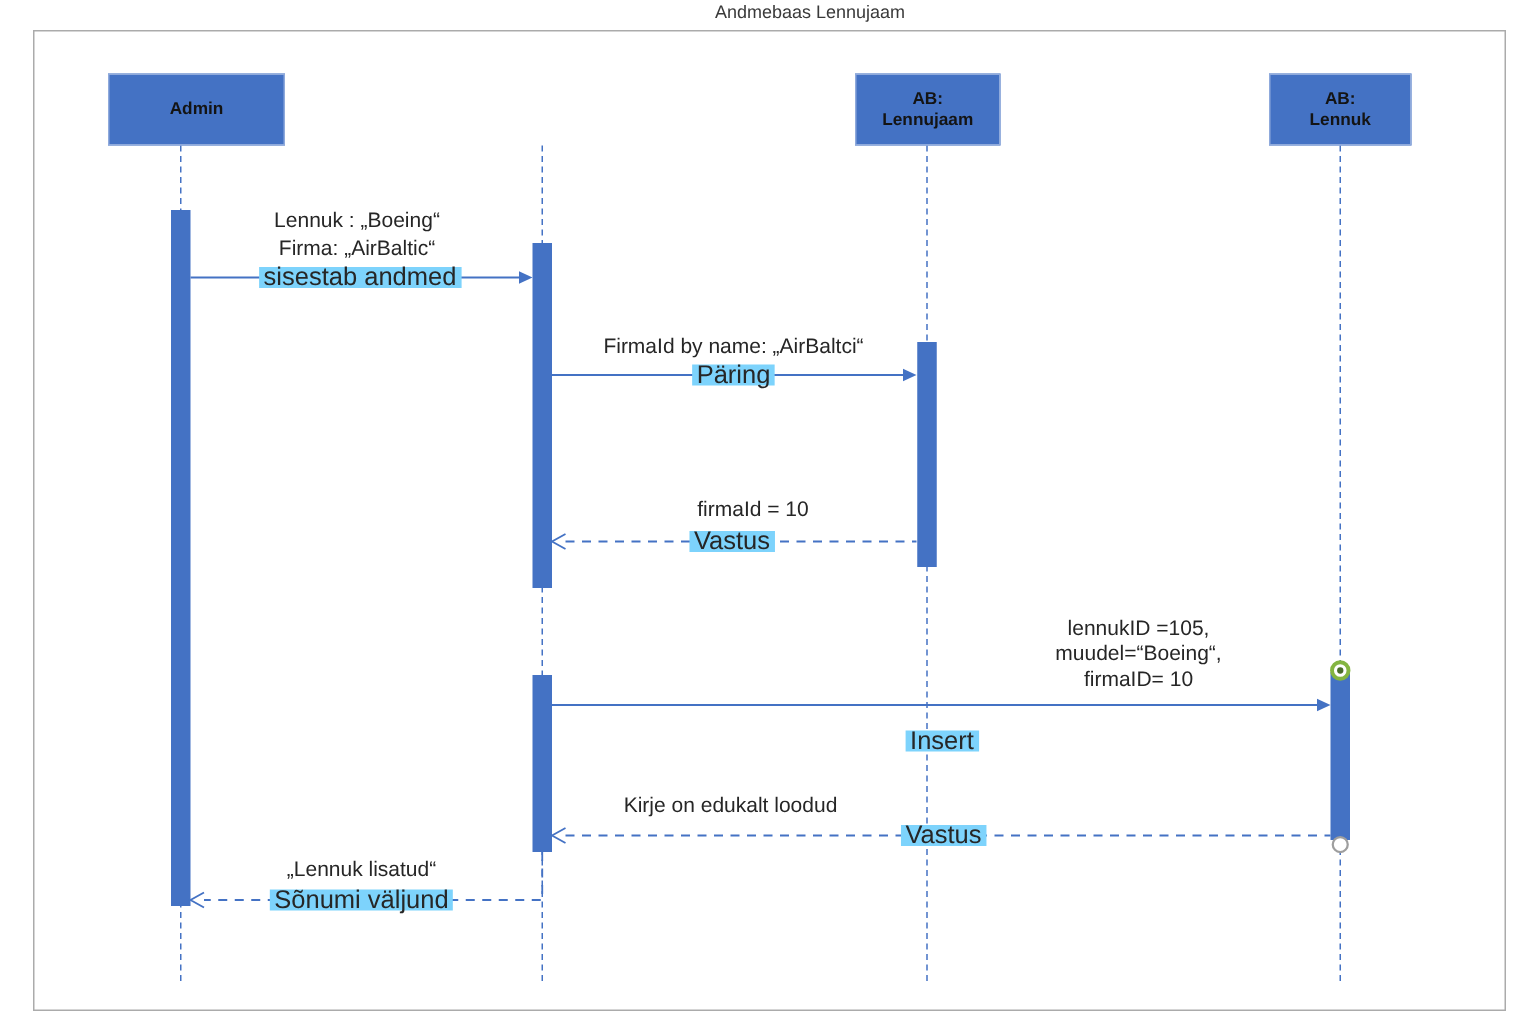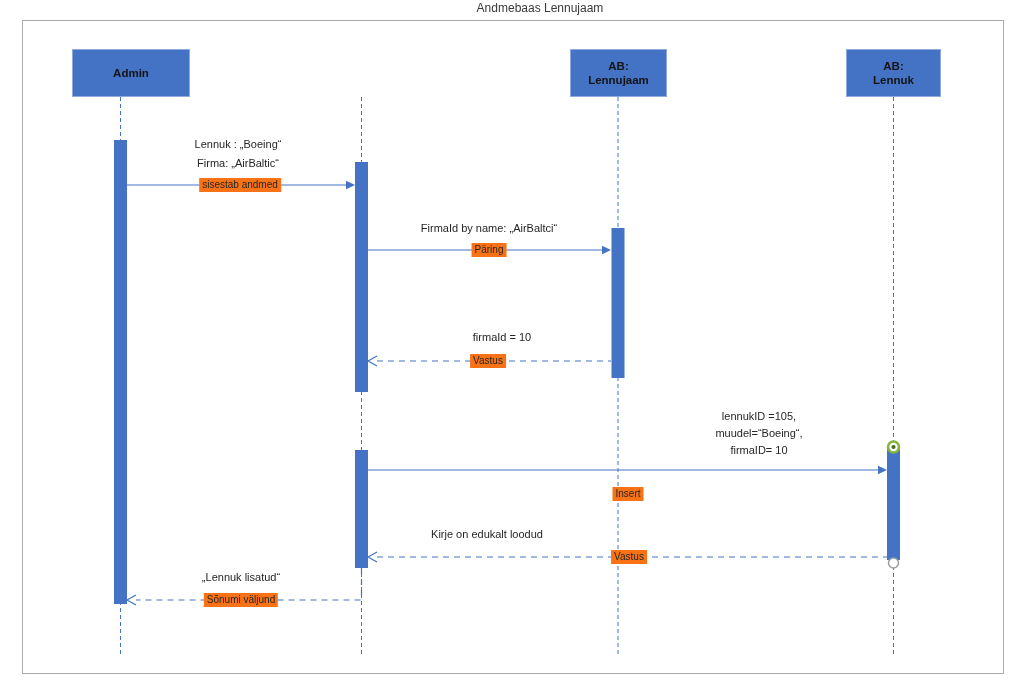--- a/index.html
+++ b/index.html
@@ -18,26 +18,26 @@
   svg.layer{position:absolute;left:0;top:0;width:1024px;height:680px;}
   .actor{
     position:absolute;top:49px;height:48px;background:#4472C4;
     border:1px solid #8faadc;box-sizing:border-box;
     display:flex;align-items:center;justify-content:center;
     font-size:11.5px;font-weight:bold;color:#141414;text-align:center;
     white-space:pre-line;line-height:14px;
   }
   .note{
     position:absolute;transform:translateX(-50%);
-    font-size:11px;color:#262626;white-space:nowrap;text-align:center;
+    font-size:14px;color:#262626;white-space:nowrap;text-align:center;
   }
   .online{
     position:absolute;transform:translateX(-50%);
-    font-size:10px;color:#262626;white-space:nowrap;
-    background:#f97316;padding:0 3px;line-height:14px;
+    font-size:17px;color:#262626;white-space:nowrap;
+    background:#7dd3fc;padding:0 3px;line-height:14px;
   }
 </style>
 </head>
 <body>
 
 <div id="canvas">
 
   <div class="title">Andmebaas Lennujaam</div>
   <div class="frame"></div>
 

